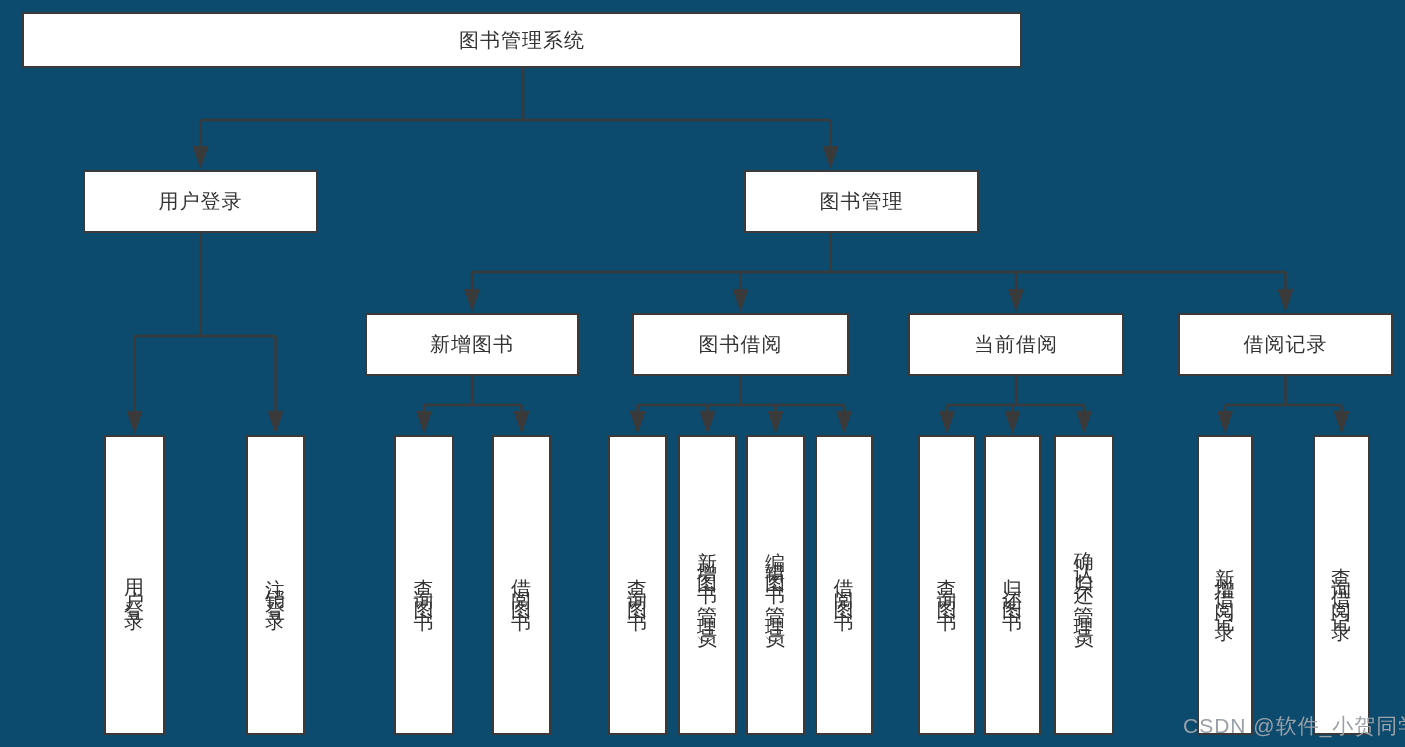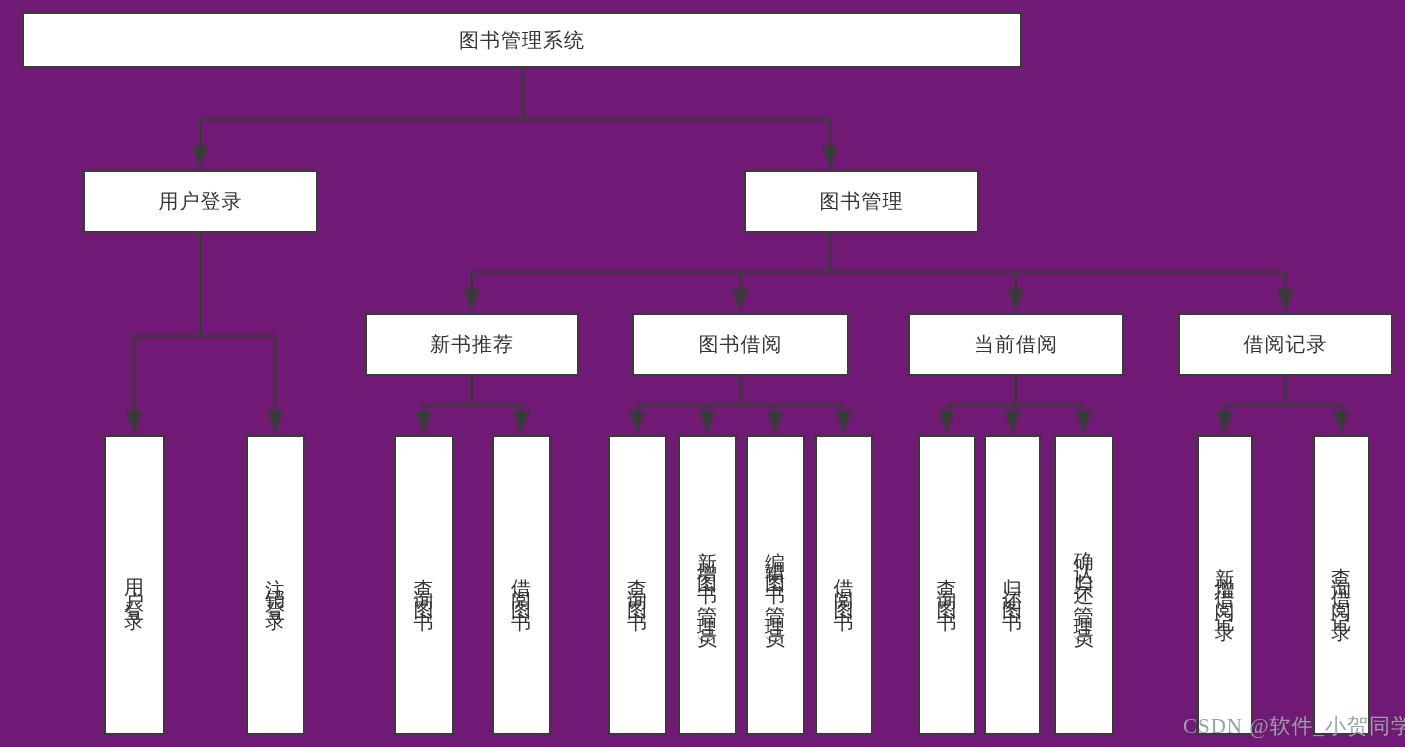--- a/index.html
+++ b/index.html
@@ -1,21 +1,21 @@
 <!DOCTYPE html>
 <html><head>
 <meta charset="utf-8">
 <style>
   html, body { margin: 0; padding: 0; background: #ffffff; }
   .stage {
     position: relative;
     width: 1405px;
     height: 747px;
-    background: #701a75;
-    font-family: Liberation Serif, serif;
+    background: #0c4a6e;
+    font-family: Liberation Sans, sans-serif;
     overflow: hidden;
   }
   .lines {
     position: absolute;
     left: 0; top: 0;
     width: 1405px; height: 747px;
     pointer-events: none;
   }
   .node {
     position: absolute;
@@ -99,21 +99,21 @@
   </div>
 
   <div class="node hbox" style="left:83px; top:170px; width:235px; height:63px;">
     <span>用户登录</span>
   </div>
   <div class="node hbox" style="left:713px; top:170px; width:235px; height:63px;margin-left:31px;">
     <span>图书管理</span>
   </div>
 
   <div class="node hbox" style="left:365px; top:313px; width:214px; height:63px;">
-    <span>新书推荐</span>
+    <span>新增图书</span>
   </div>
   <div class="node hbox" style="left:632px; top:313px; width:217px; height:63px;align-items:center;">
     <span>图书借阅</span>
   </div>
   <div class="node hbox" style="left:908px; top:313px; width:216px; height:63px;">
     <span>当前借阅</span>
   </div>
   <div class="node hbox" style="left:1178px; top:313px; width:215px; height:63px;">
     <span>借阅记录</span>
   </div>

